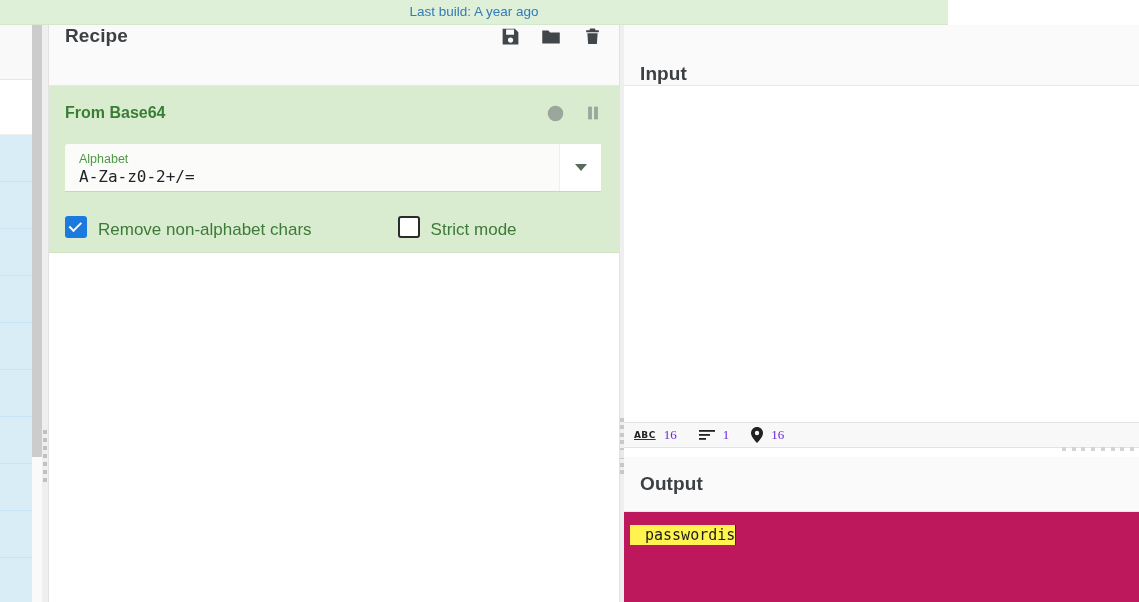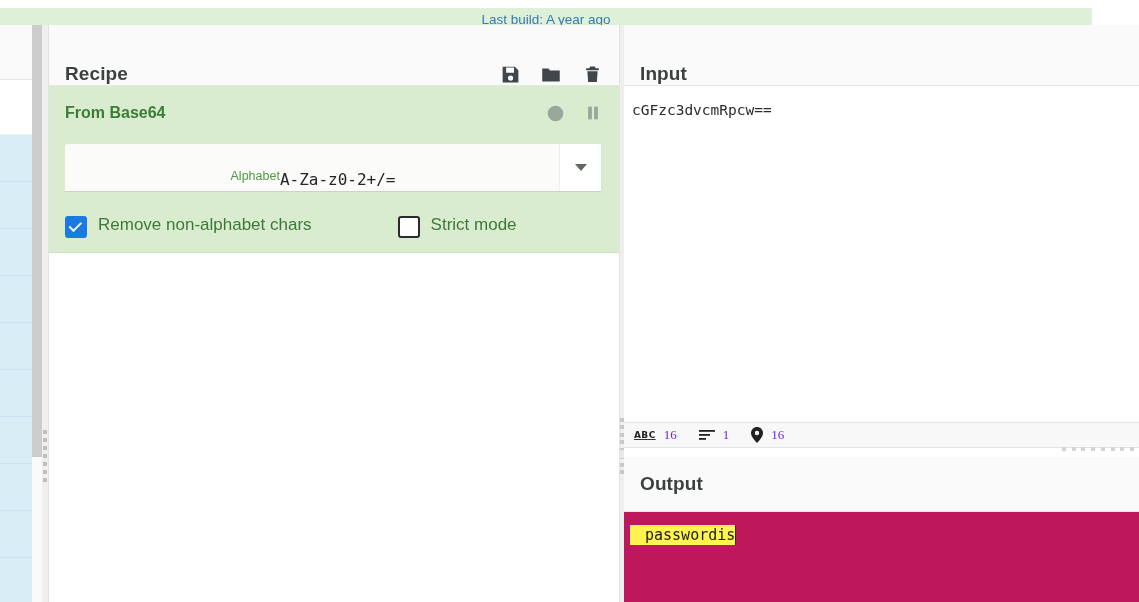--- a/index.html
+++ b/index.html
@@ -9,22 +9,22 @@
     overflow: hidden;
     background: #fff;
     font-family: "Liberation Sans", sans-serif;
     -webkit-font-smoothing: antialiased;
   }
 
   #app { position: relative; width: 1139px; height: 602px; }
 
   
   .banner {
-    position: absolute; left: 0; top: 8px;
-    width: 1092px; height: 25px;
+    position: absolute; left: 0; top: 0;
+    width: 948px; height: 25px;
     background: #dff0d8;
     border-bottom: 1px solid #d3e8c6;
     display: flex; align-items: center; justify-content: center;
   }
   .banner-text {
     color: #337ab7;
     font-size: 13.5px;
     line-height: 1;
   }
 
@@ -82,21 +82,21 @@
     width: 572px; height: 577px;
     background: #ffffff;
     border-left: 1px solid #e2e2e2;
     border-right: 1px solid #e2e2e2;
     overflow: hidden;
   }
   .panel-title-bar {
     height: 61px;
     background: #fafafa;
     border-bottom: 1px solid #e7e7e7;
-    display: flex; align-items: flex-end;
+    display: flex; align-items: flex-start;
     padding: 0 16px 0 16px;
   }
   .panel-title {
     font-size: 19px;
     font-weight: bold;
     color: #3c4043;
     letter-spacing: 0.1px;
   }
   .title-icons {
     margin-left: auto;
@@ -141,21 +141,21 @@
     background: #fbfbf9;
     border: none;
     border-bottom: 1px solid #cfcfcf;
     border-radius: 3px 3px 0 0;
     display: flex; align-items: stretch;
     width: 536px;
   }
   .arg-inner {
     flex: 1;
     padding: 5px 12px 0 14px;
-    display: flex; flex-direction: row; justify-content: center; margin-top: 20px;
+    display: flex; flex-direction: column; justify-content: center;
   }
   .arg-label {
     font-size: 12.5px;
     color: #4f9a45;
     line-height: 1.15;
   }
   .arg-value {
     font-family: "DejaVu Sans Mono", "Liberation Mono", monospace;
     font-size: 16px;
     color: #212529;
@@ -173,21 +173,21 @@
     width: 0; height: 0;
     border-left: 6px solid transparent;
     border-right: 6px solid transparent;
     border-top: 7px solid #5a6b5a;
   }
 
   .checkbox-row {
     margin-top: 24px;
     display: flex; align-items: center;
   }
-  .cb-group { display: flex; align-items: flex-start; cursor: pointer; }
+  .cb-group { display: flex; align-items: flex-end; cursor: pointer; }
   .cb-group.second { margin-left: 86px; }
   .cb-box {
     width: 22px; height: 22px;
     border-radius: 3px;
     display: flex; align-items: center; justify-content: center;
     flex: none;
   }
   .cb-box.checked { background: #1a7ae0; }
   .cb-box.unchecked { background: #ffffff; border: 2px solid #2b2b2b; }
   .cb-check {
@@ -429,21 +429,20 @@
       <span></span>
       <span></span>
       <span></span>
   </div>
   <div class="mini-scroll-io"></div>
 
   <div class="input-panel">
     <div class="io-title-bar">
       <span class="panel-title">Input</span>
     </div>
-    <div class="io-text">cGFzc3dvcmRpcw==</div>
   </div>
 
   <div class="io-status">
     <span class="stat">
       <span class="glyph">
         <span class="abc-glyph">ABC</span>
       </span>
       <span class="stat-num">16</span>
     </span>
     <span class="stat">

